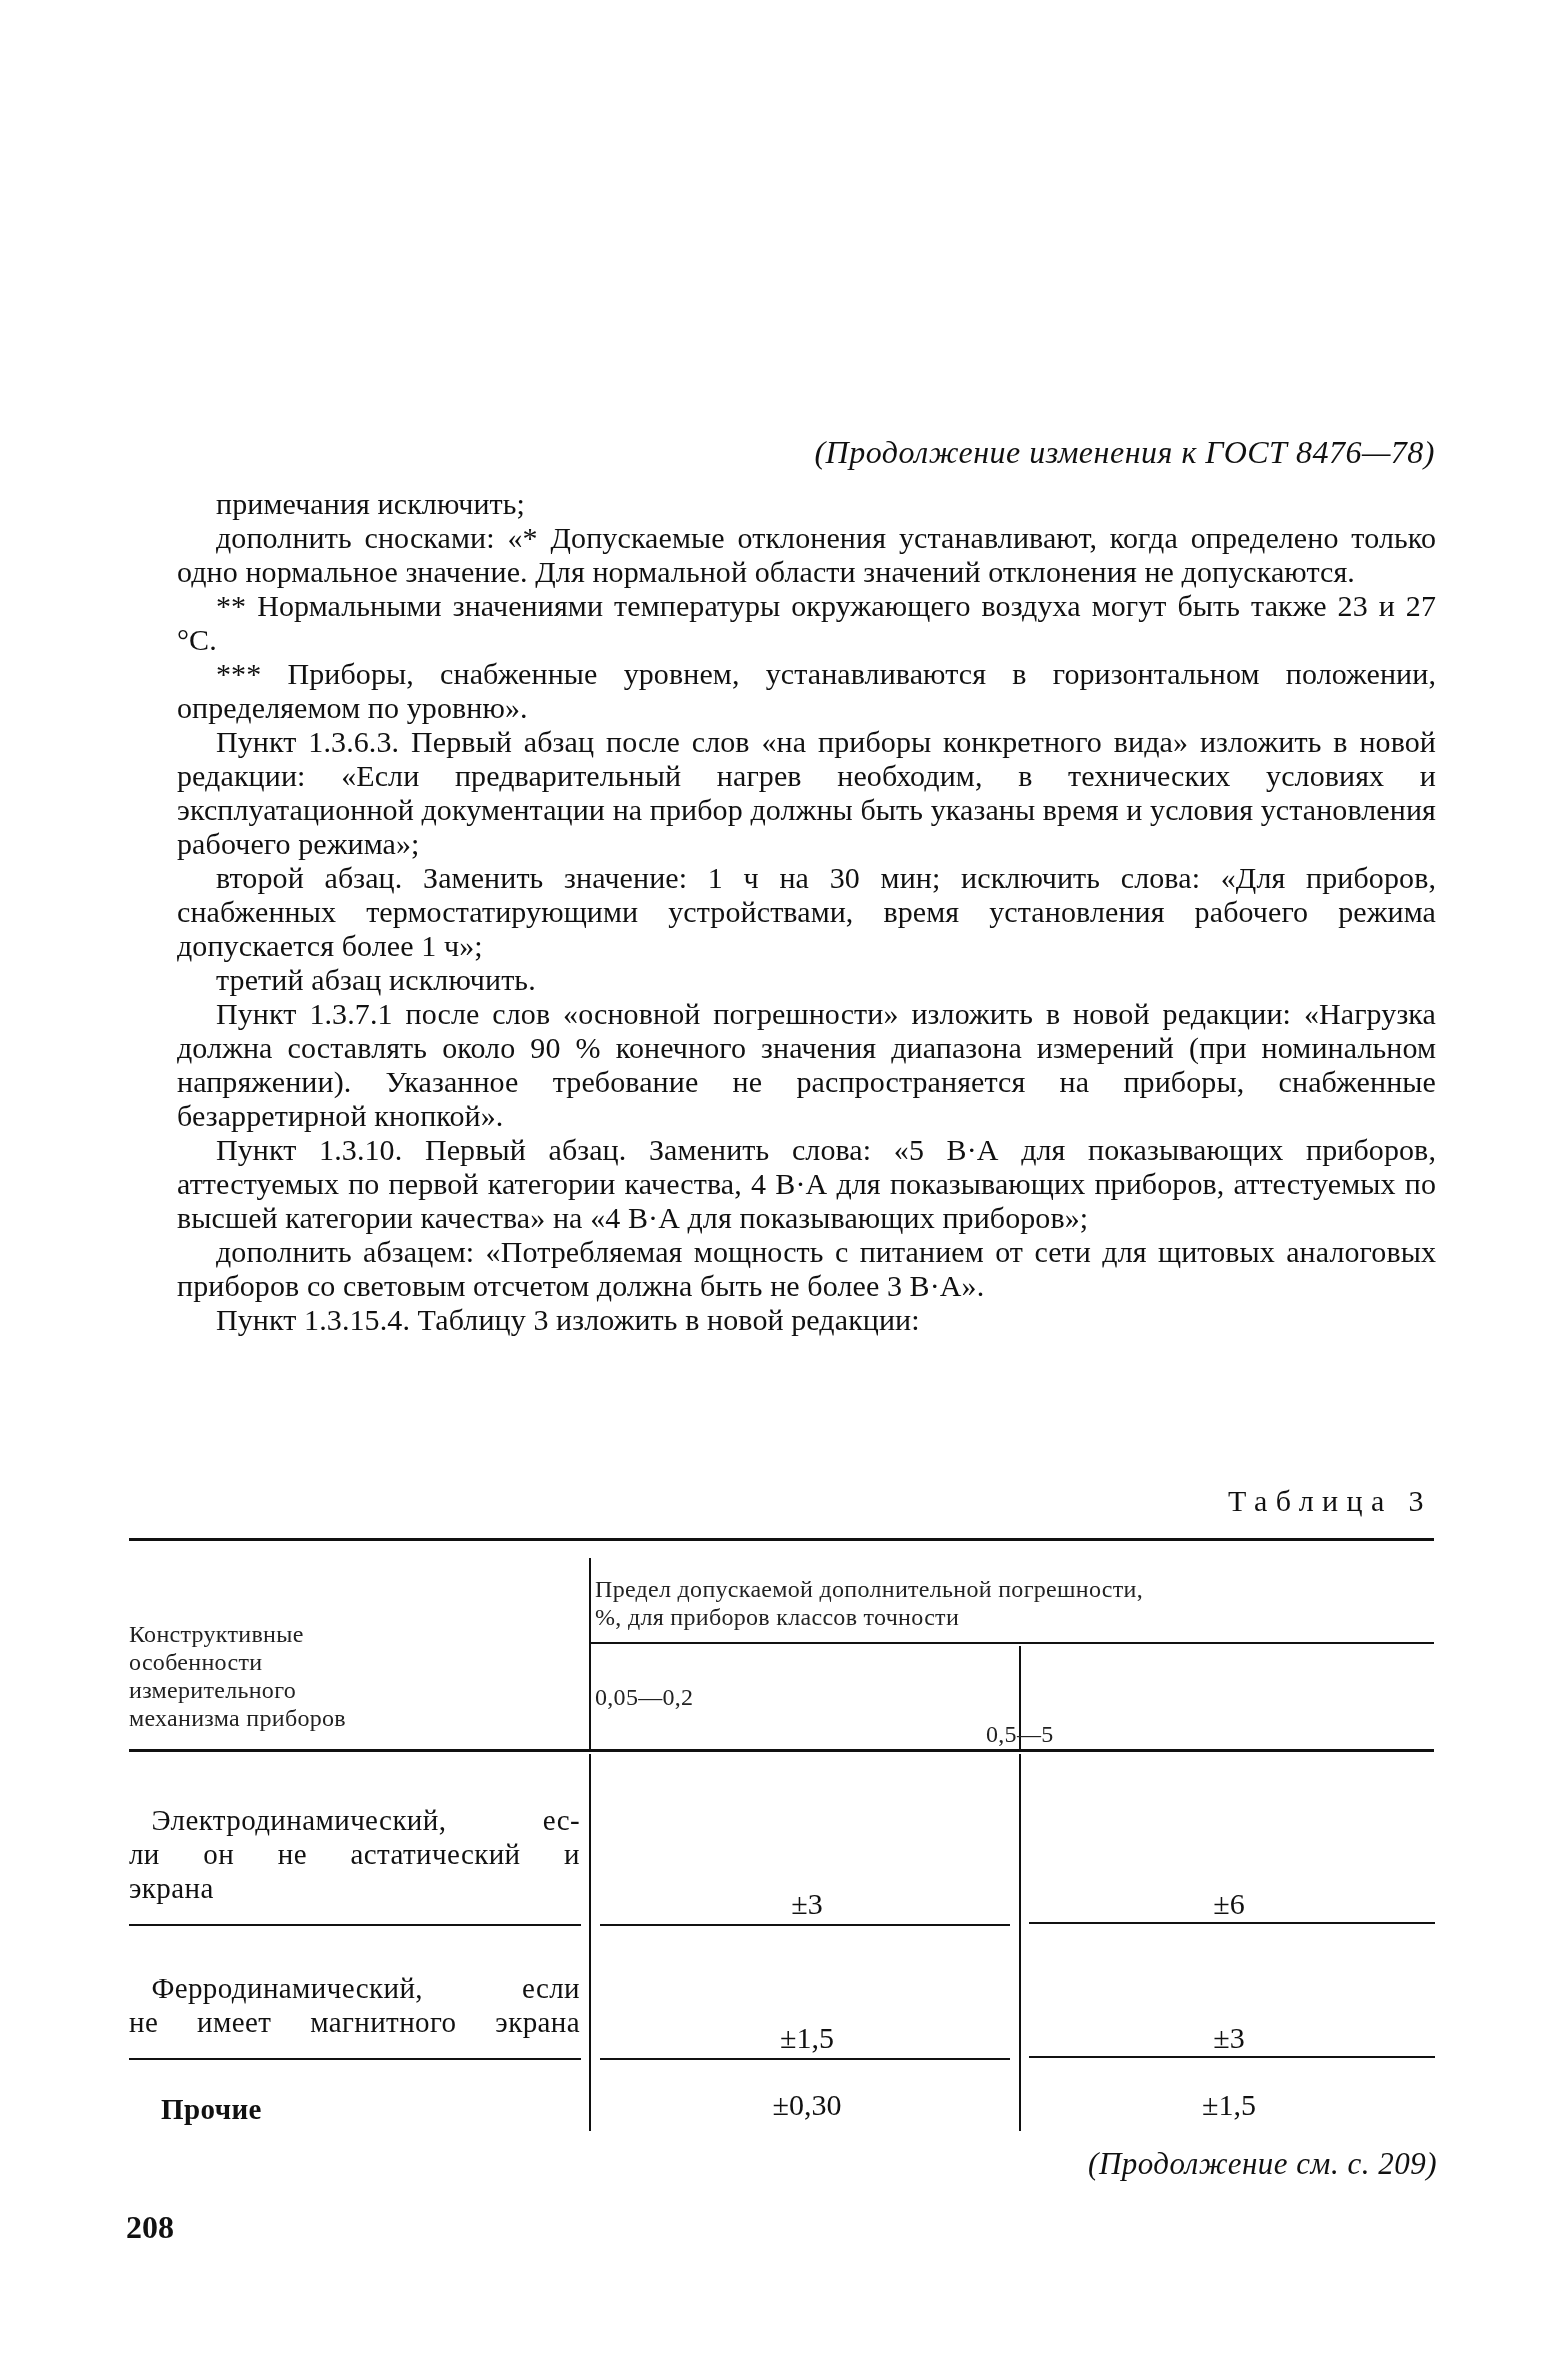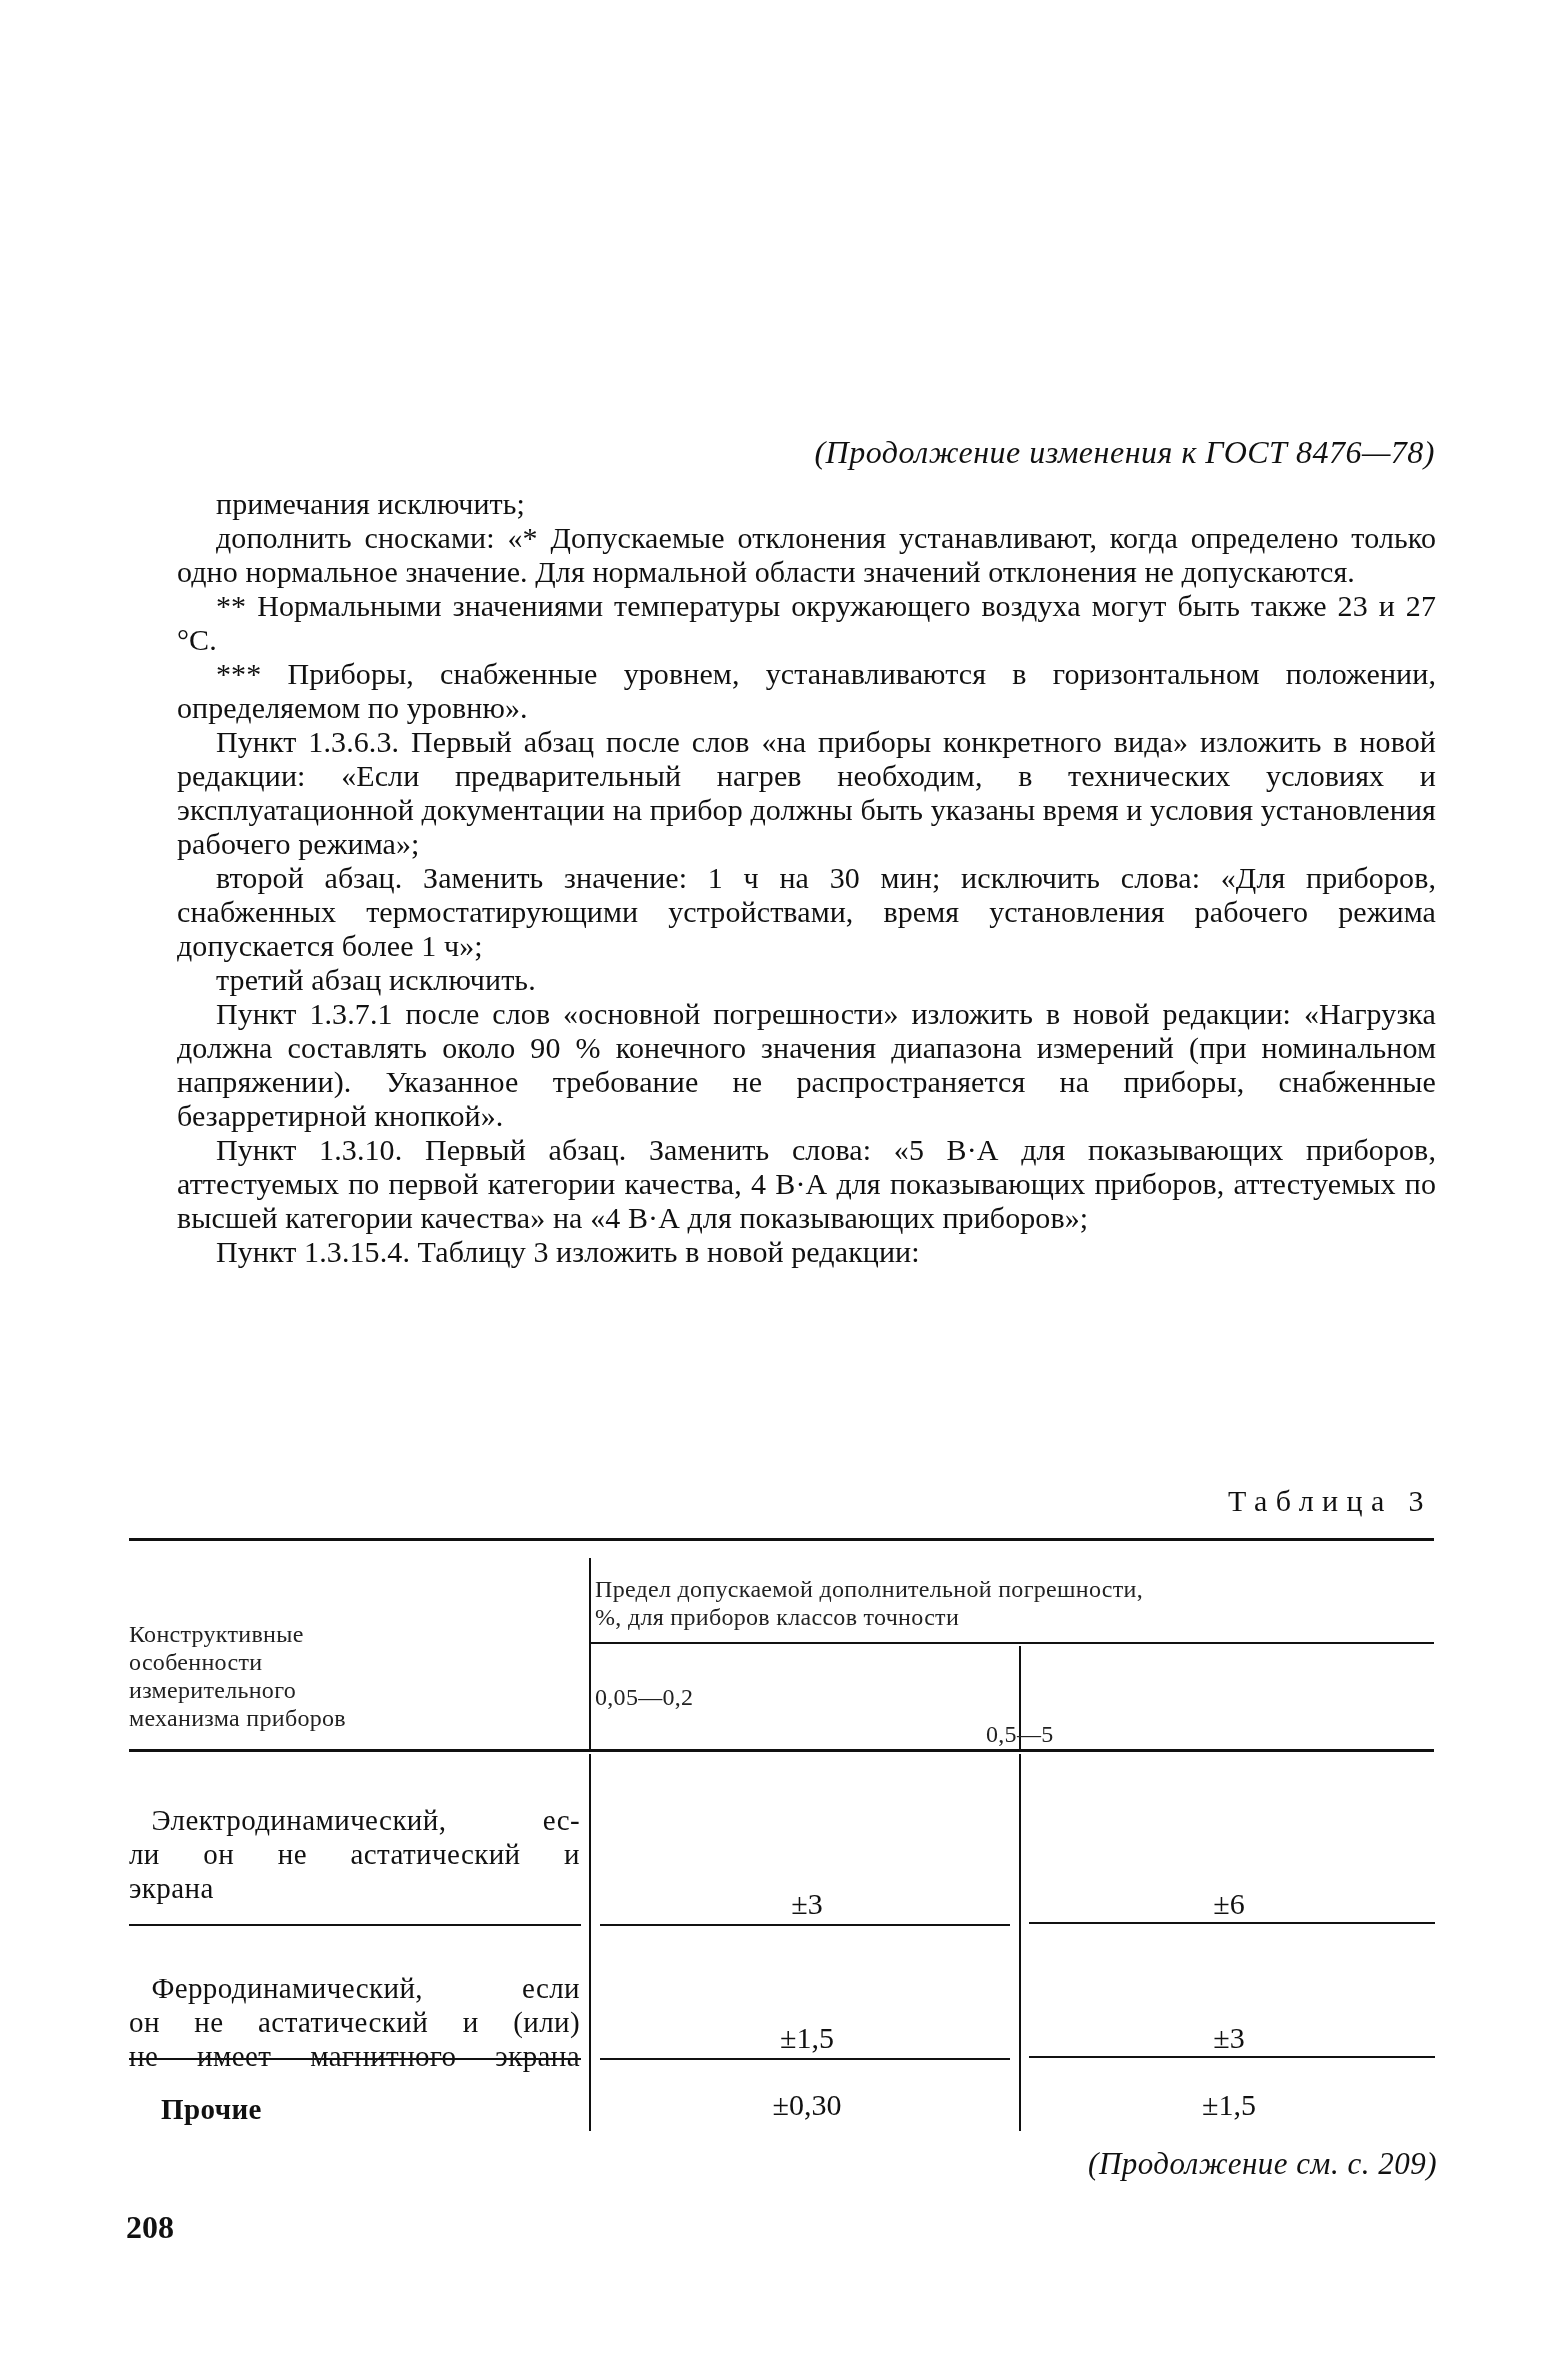--- a/index.html
+++ b/index.html
@@ -118,20 +118,21 @@
 <div class="body-text">
   <p>примечания исключить;</p>
   <p>дополнить сносками: «* Допускаемые отклонения устанавливают, когда определено только одно нормальное значение. Для нормальной области значений отклонения не допускаются.</p>
   <p>** Нормальными значениями температуры окружающего воздуха могут быть также 23 и 27 °С.</p>
   <p>*** Приборы, снабженные уровнем, устанавливаются в горизонтальном положении, определяемом по уровню».</p>
   <p>Пункт 1.3.6.3. Первый абзац после слов «на приборы конкретного вида» изложить в новой редакции: «Если предварительный нагрев необходим, в технических условиях и эксплуатационной документации на прибор должны быть указаны время и условия установления рабочего режима»;</p>
   <p>второй абзац. Заменить значение: 1 ч на 30 мин; исключить слова: «Для приборов, снабженных термостатирующими устройствами, время установления рабочего режима допускается более 1 ч»;</p>
   <p>третий абзац исключить.</p>
   <p>Пункт 1.3.7.1 после слов «основной погрешности» изложить в новой редакции: «Нагрузка должна составлять около 90 % конечного значения диапазона измерений (при номинальном напряжении). Указанное требование не распространяется на приборы, снабженные безарретирной кнопкой».</p>
   <p>Пункт 1.3.10. Первый абзац. Заменить слова: «5 В·А для показывающих приборов, аттестуемых по первой категории качества, 4 В·А для показывающих приборов, аттестуемых по высшей категории качества» на «4 В·А для показывающих приборов»;</p>
+  <p>дополнить абзацем: «Потребляемая мощность с питанием от сети для щитовых аналоговых приборов со световым отсчетом должна быть не более 3 В·А».</p>
   <p>Пункт 1.3.15.4. Таблицу 3 изложить в новой редакции:</p>
 </div>
 
 <div class="table-caption">Таблица 3</div>
 
 <div class="table-wrap">
 
   <div class="hline" style="left:0; top:1.9px; width:1305px;"></div>
 
   <div class="hline" style="left:462px; top:106px; width:843px; height:1.9px;"></div>
@@ -159,21 +160,20 @@
     <p style="text-align-last:left;">экрана</p>
   </div>
   <div class="val" style="left:466px; top:351px; width:424px;">±3</div>
   <div class="val" style="left:895px; top:351px; width:410px;">±6</div>
   <div class="hline" style="left:0; top:388px; width:452px; height:1.9px;"></div>
   <div class="hline" style="left:471px; top:388px; width:410px; height:1.9px;"></div>
   <div class="hline" style="left:900px; top:386px; width:406px; height:1.9px;"></div>
 
   <div class="row-label" style="top:435px;">
     <p style="text-indent:22.4px;">Ферродинамический, если</p>
-    <p>он не астатический и (или)</p>
     <p>не имеет магнитного экрана</p>
   </div>
   <div class="val" style="left:466px; top:485px; width:424px;">±1,5</div>
   <div class="val" style="left:895px; top:485px; width:410px;">±3</div>
   <div class="hline" style="left:0; top:522px; width:452px; height:1.9px;"></div>
   <div class="hline" style="left:471px; top:522px; width:410px; height:1.9px;"></div>
   <div class="hline" style="left:900px; top:520px; width:406px; height:1.9px;"></div>
 
   <div class="row-label last" style="top:556px;">
     <p style="text-indent:32px;">Прочие</p>

